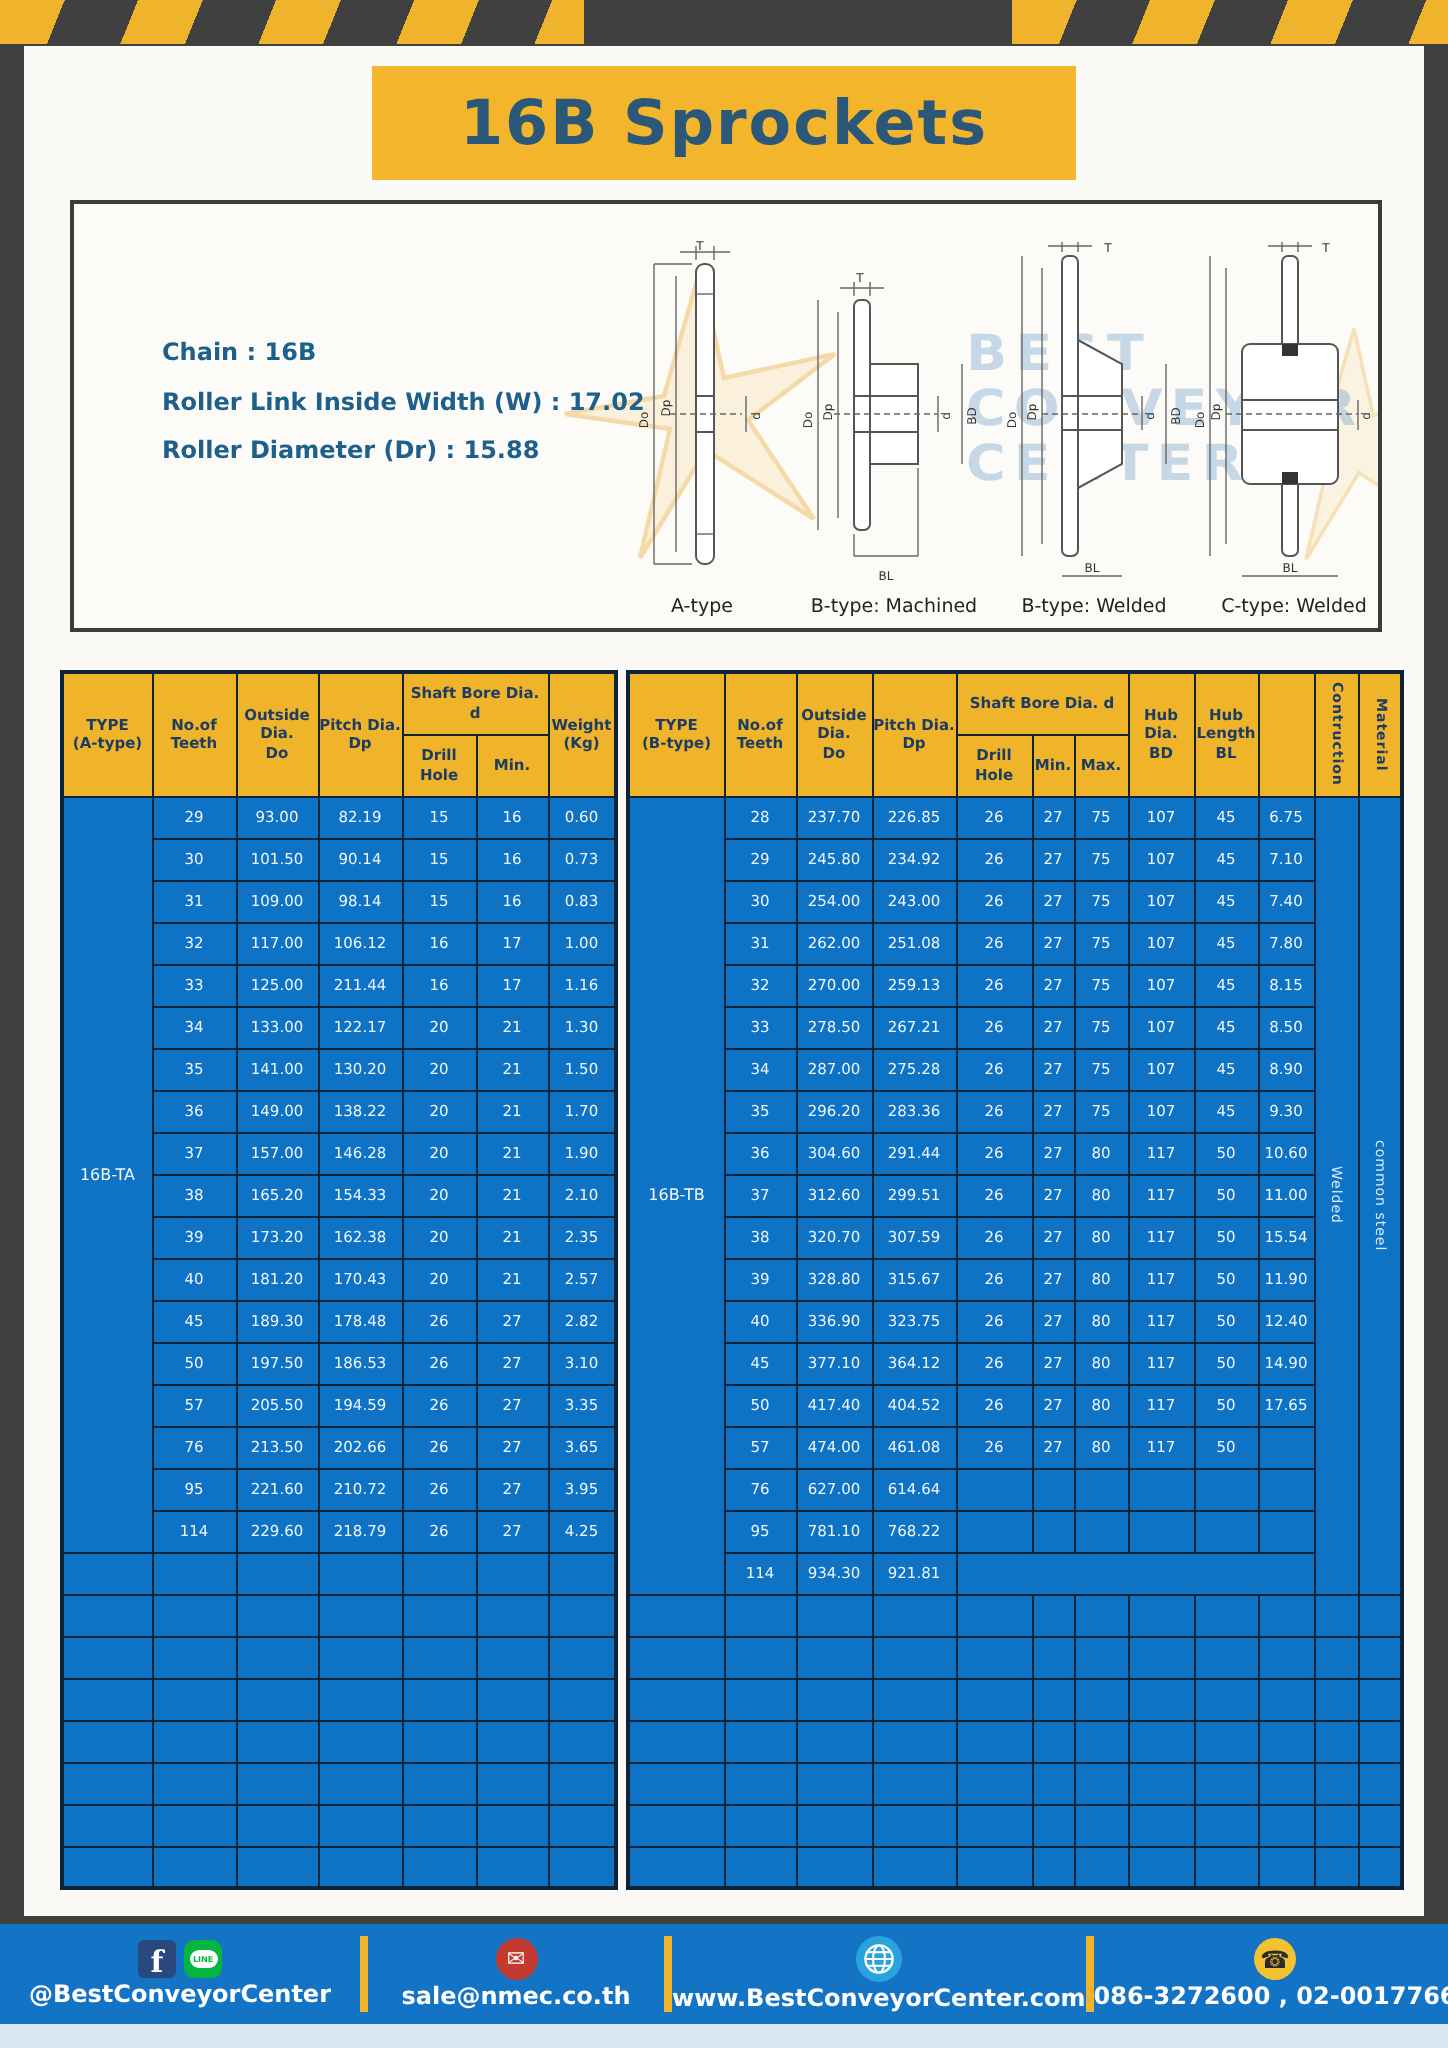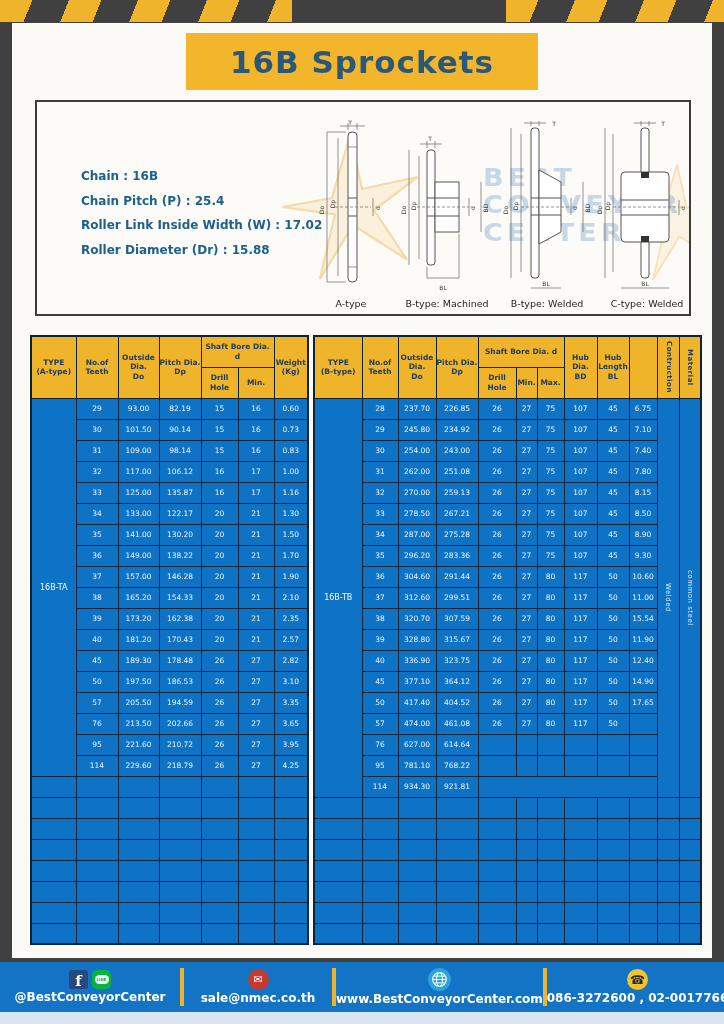--- a/index.html
+++ b/index.html
@@ -76,21 +76,20 @@
   <div class="stripes stripes-right"></div>
 
   <div class="sheet">
     <div class="banner">
       <h1>16B Sprockets</h1>
     </div>
 
     <div class="info-box">
       <div class="specs">
         <div class="spec-line">Chain  :  16B</div>
-        <div class="spec-line">Chain Pitch (P)  :  25.4</div>
         <div class="spec-line">Roller Link Inside Width (W) :  17.02</div>
         <div class="spec-line">Roller Diameter (Dr) : 15.88</div>
       </div>
 
       <div class="figs">
         <svg class="wm-star" width="150" height="150" viewBox="0 0 100 100">
           <polygon points="50,2 58,38 95,30 66,52 88,85 52,62 30,98 40,55 5,50 38,44" fill="rgba(246,197,106,.35)" stroke="#f0c06a" stroke-width="1.5"></polygon>
         </svg>
         <svg class="wm-star2" width="120" height="120" viewBox="0 0 100 100">
           <polygon points="50,2 58,38 95,30 66,52 88,85 52,62 30,98 40,55 5,50 38,44" fill="rgba(246,197,106,.35)" stroke="#f0c06a" stroke-width="1.5"></polygon>
@@ -267,21 +266,21 @@
           <td>32</td>
           <td>117.00</td>
           <td>106.12</td>
           <td>16</td>
           <td>17</td>
           <td>1.00</td>
         </tr>
         <tr>
           <td>33</td>
           <td>125.00</td>
-          <td>135.87</td>
+          <td>211.44</td>
           <td>16</td>
           <td>17</td>
           <td>1.16</td>
         </tr>
         <tr>
           <td>34</td>
           <td>133.00</td>
           <td>122.17</td>
           <td>20</td>
           <td>21</td>

